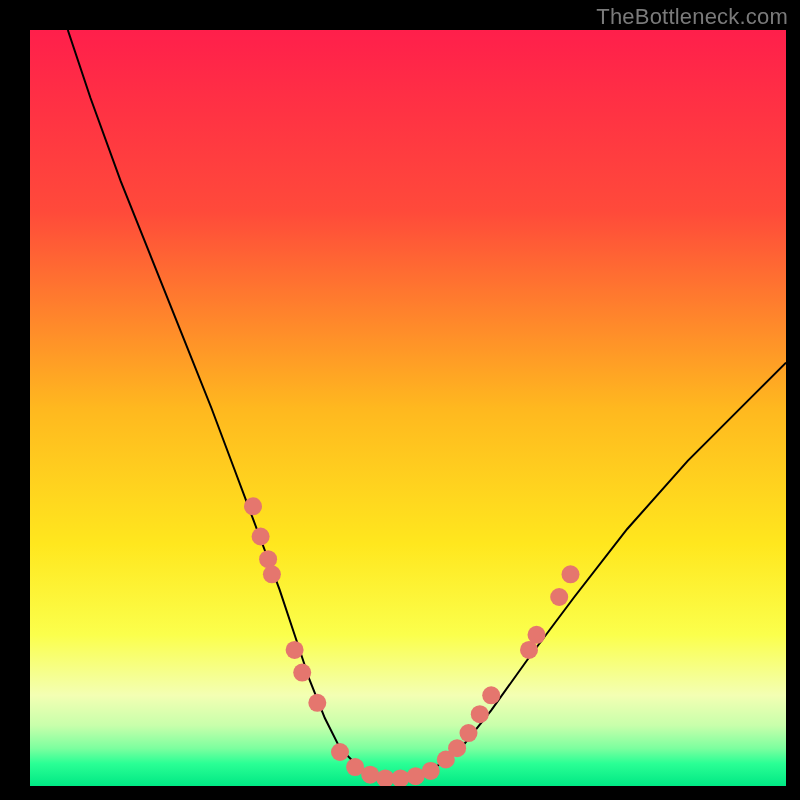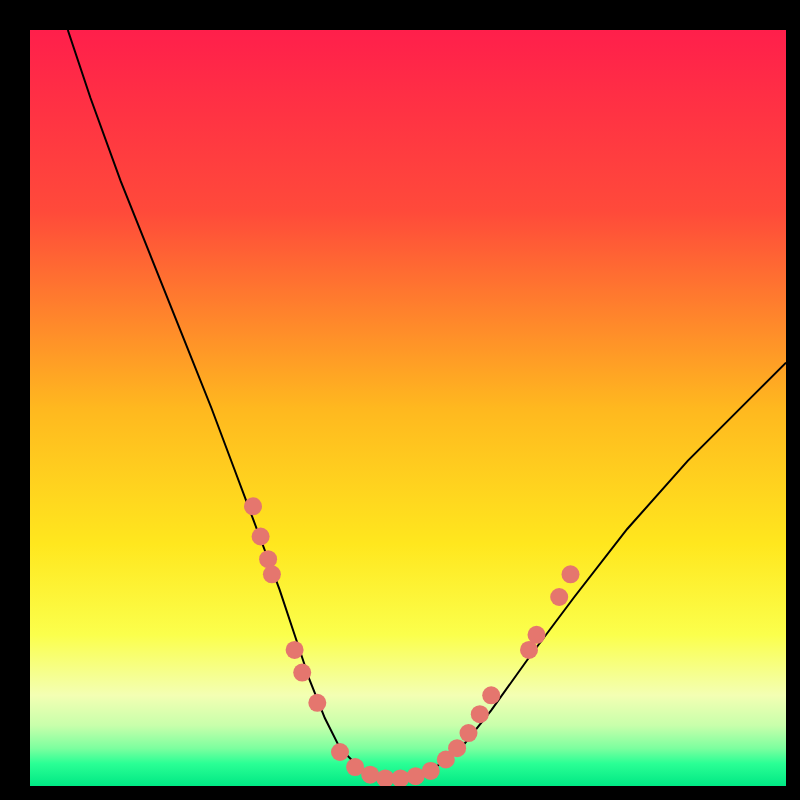--- a/index.html
+++ b/index.html
@@ -80,13 +80,14 @@
           <circle cx="438.5" cy="703.1" r="9" fill="#e5766e"></circle>
           <circle cx="449.8" cy="684.2" r="9" fill="#e5766e"></circle>
           <circle cx="461.2" cy="665.3" r="9" fill="#e5766e"></circle>
           <circle cx="499.0" cy="619.9" r="9" fill="#e5766e"></circle>
           <circle cx="506.5" cy="604.8" r="9" fill="#e5766e"></circle>
           <circle cx="529.2" cy="567.0" r="9" fill="#e5766e"></circle>
           <circle cx="540.5" cy="544.3" r="9" fill="#e5766e"></circle>
         </g>
     </svg>
   </div>
+  <div class="watermark">TheBottleneck.com</div>
 </div>
 
 </body></html>

